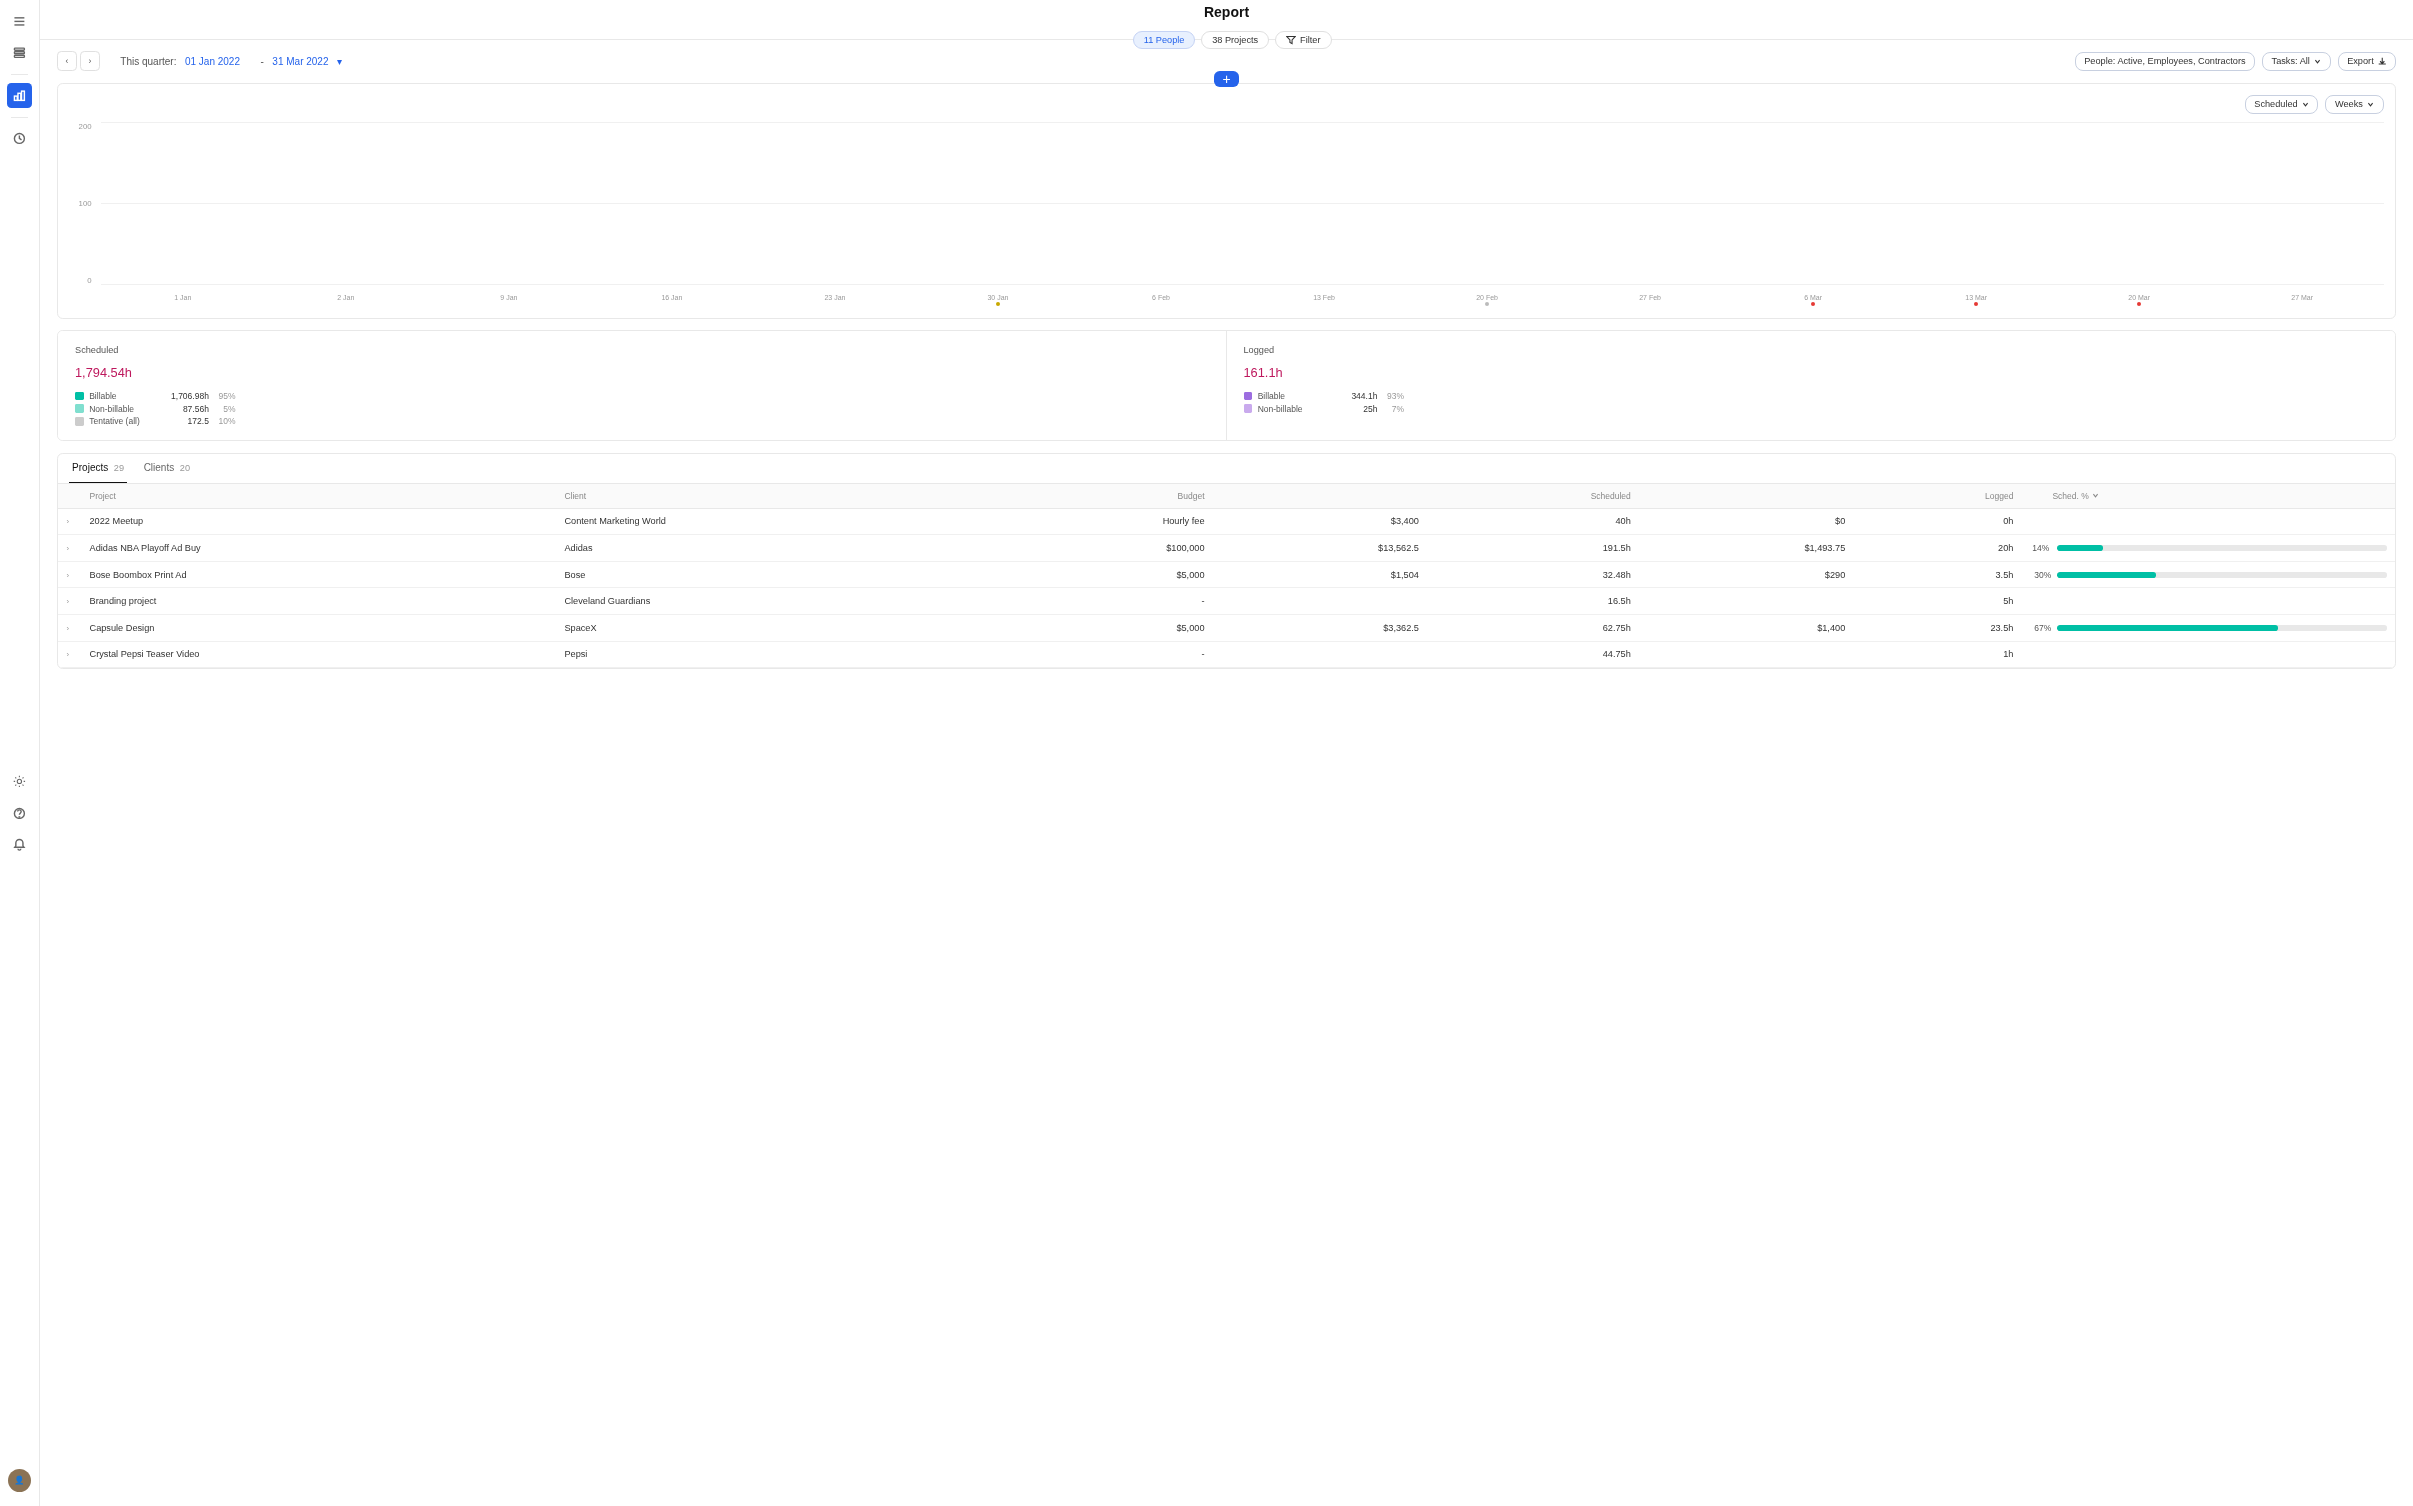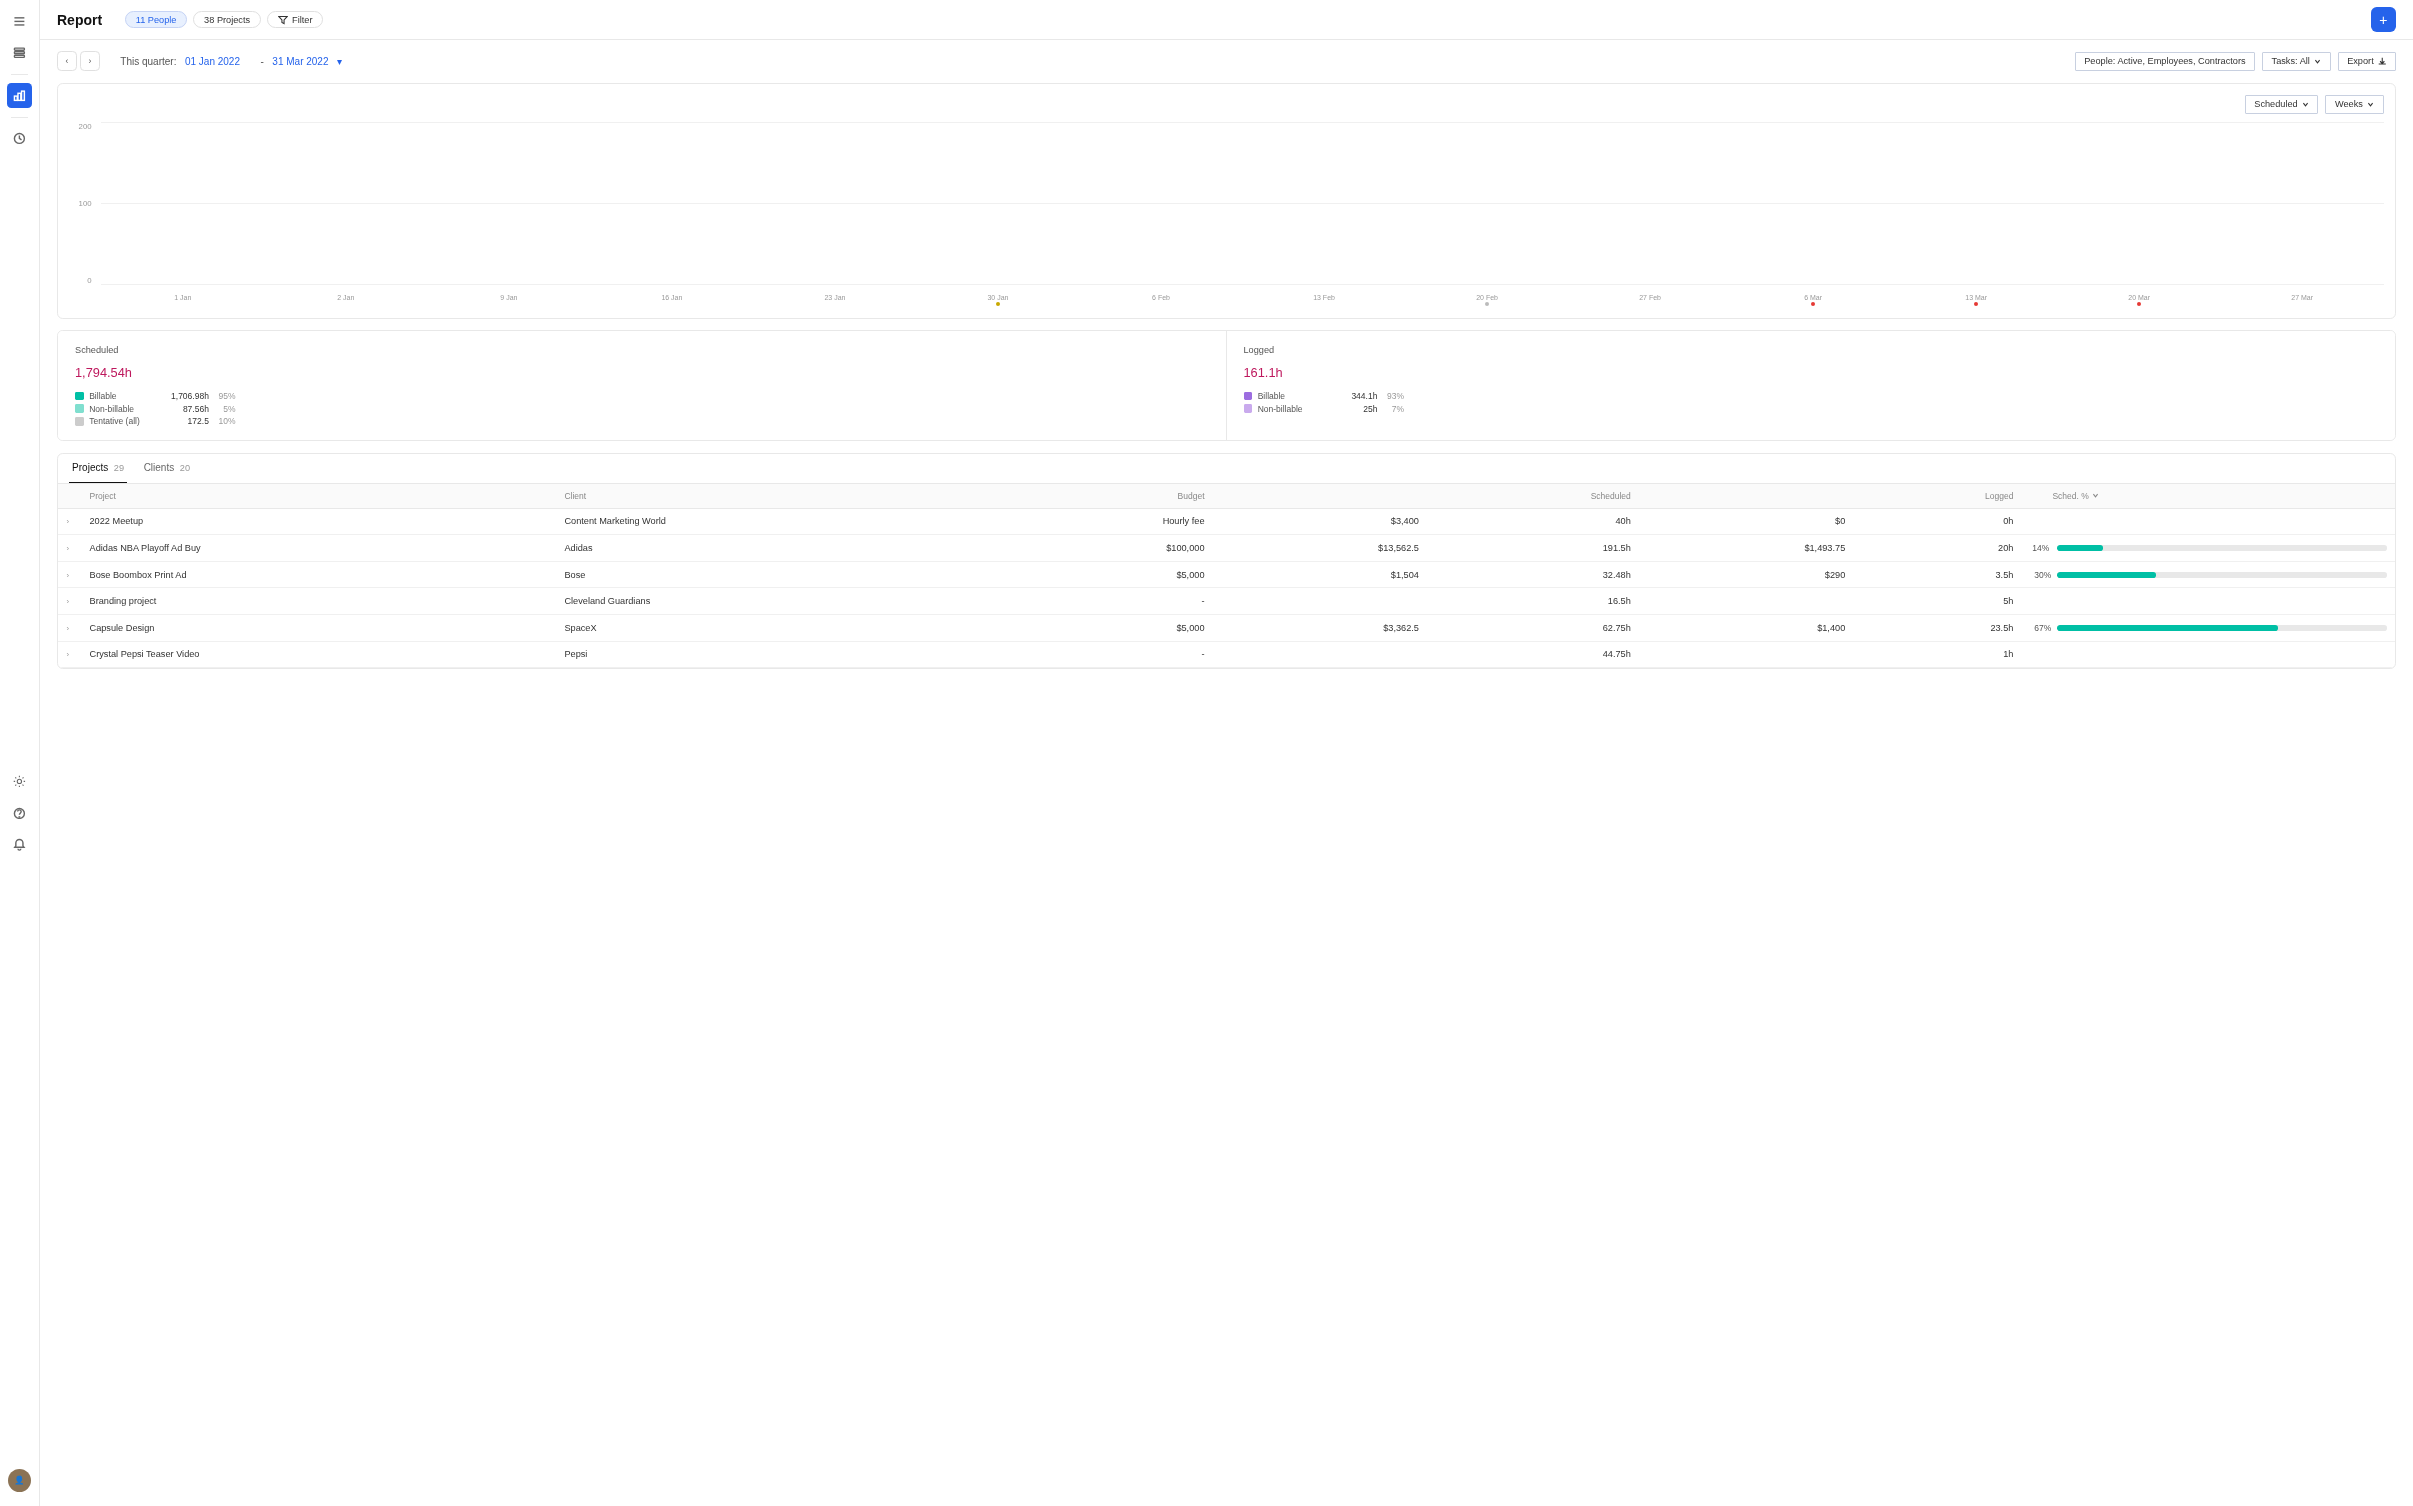--- a/index.html
+++ b/index.html
@@ -11,42 +11,42 @@
     .sidebar { width: 40px; background: #fff; border-right: 0.7px solid #e8e8e8; display: flex; flex-direction: column; align-items: center; padding: 8.5px 0; gap: 5.7px; flex-shrink: 0; }
     .sidebar-icon { width: 25.5px; height: 25.5px; display: flex; align-items: center; justify-content: center; border-radius: 4.3px; cursor: pointer; color: #666; font-size: 11.3px; }
     .sidebar-icon.active { background: #2563eb; color: #fff; }
     .sidebar-divider { width: 17px; height: 0.7px; background: #e8e8e8; margin: 2.8px 0; }
     .sidebar-avatar { width: 23px; height: 23px; border-radius: 50%; background: #8b7355; margin-top: auto; margin-bottom: 5.7px; overflow: hidden; display: flex; align-items: center; justify-content: center; color: #fff; font-size: 8.5px; }
 
     
     .main { flex: 1; overflow-y: auto; background: #fff; }
 
     
-    .header { display: flex; align-items: center; padding: 16px 17px; height: 40px; border-bottom: 0.7px solid #e8e8e8; gap: 11.3px; }
+    .header { display: flex; align-items: center; padding: 4px 17px; height: 40px; border-bottom: 0.7px solid #e8e8e8; gap: 11.3px; flex-direction: column; }
     .header-title { font-size: 14px; font-weight: 600; color: #111; }
     .header-filters { display: flex; gap: 5.7px; margin-left: 11.3px; }
     .filter-chip { padding: 2.8px 10px; border-radius: 14px; font-size: 9.2px; cursor: pointer; border: 0.7px solid #e0e0e0; background: #fff; color: #333; }
     .filter-chip.active { background: #e8f0fe; border-color: #c5d3f5; color: #2563eb; }
     .filter-btn { display: flex; align-items: center; gap: 4.3px; padding: 2.8px 10px; border-radius: 14px; border: 0.7px solid #e0e0e0; background: #fff; font-size: 9.2px; cursor: pointer; color: #333; }
     .header-spacer { flex: 1; }
     .add-btn { width: 25.5px; height: 25.5px; background: #2563eb; border-radius: 5.7px; display: flex; align-items: center; justify-content: center; cursor: pointer; color: #fff; font-size: 14px; }
 
     
     .content { padding: 0 17px 17px; }
 
     
     .date-bar { display: flex; align-items: center; padding: 11.3px 0; gap: 8.5px; }
     .date-nav { display: flex; gap: 2.8px; }
     .date-nav-btn { width: 20px; height: 20px; border: 0.7px solid #e0e0e0; border-radius: 4.3px; background: #fff; cursor: pointer; display: flex; align-items: center; justify-content: center; font-size: 8.5px; color: #555; }
     .date-label { font-size: 10px; color: #555; margin-left: 12px; }
     .date-range { color: #2563eb; font-weight: 500; cursor: pointer; }
     .date-dropdown-arrow { color: #2563eb; cursor: pointer; }
     .date-spacer { flex: 1; }
     .date-controls { display: flex; gap: 7px; }
-    .ctrl-btn { padding: 3.5px 8.5px; border: 0.7px solid #c8d0e0; border-radius: 1px; background: #fff; font-size: 9.2px; cursor: pointer; display: flex; align-items: center; gap: 4.3px; color: #333; }
+    .ctrl-btn { padding: 3.5px 8.5px; border: 0.7px solid #c8d0e0; border-radius: 8px; background: #fff; font-size: 9.2px; cursor: pointer; display: flex; align-items: center; gap: 4.3px; color: #333; }
 
     
     .chart-section { background: #fff; border: 0.7px solid #e8e8e8; border-radius: 5.7px; padding: 11.3px; margin-bottom: 11.3px; }
     .chart-controls { display: flex; justify-content: flex-end; gap: 7px; margin-bottom: 8.5px; }
     .chart-container { position: relative; height: 184px; margin-top: 5.7px; }
     .chart-y-axis { position: absolute; left: 0; top: 0; bottom: 21px; width: 28px; display: flex; flex-direction: column; justify-content: space-between; align-items: flex-end; padding-right: 5.7px; color: #999; font-size: 7.8px; }
     .chart-plot { position: absolute; left: 32px; right: 0; top: 0; bottom: 21px; border-left: none; border-bottom: 0.7px solid #eee; }
     .chart-grid { position: absolute; left: 0; right: 0; top: 0; bottom: 0; display: flex; flex-direction: column; justify-content: space-between; pointer-events: none; }
     .chart-grid-line { width: 100%; height: 0.7px; background: #f0f0f0; }
     .chart-bars { position: absolute; left: 0; right: 0; top: 0; bottom: 0; display: flex; align-items: flex-end; gap: 2.8px; padding: 0 5.7px; }

